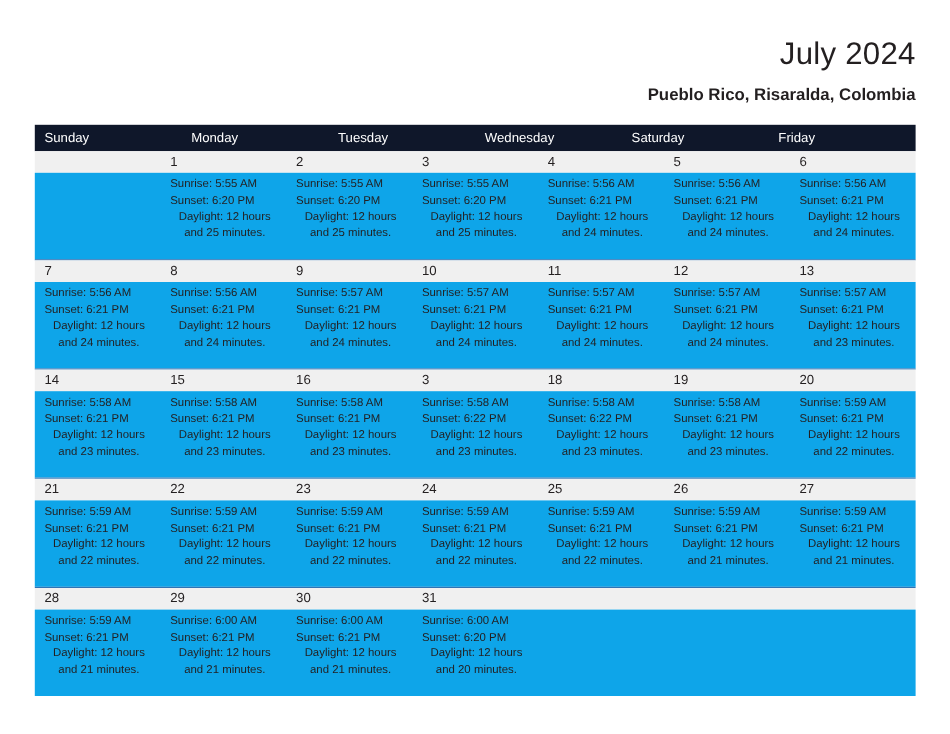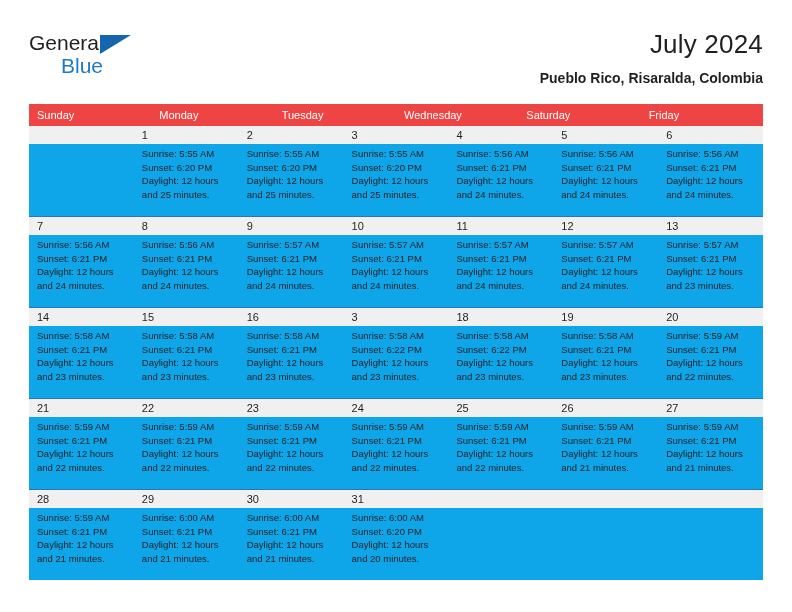--- a/index.html
+++ b/index.html
@@ -88,21 +88,21 @@
   
   .calendar {
     position: absolute;
     left: 29px;
     top: 104px;
     width: 734px;
   }
 
   .weekdays {
     display: flex;
-    background: #ef4444;
+    background: #0f172a;
     height: 22px;
   }
   .weekday {
     flex: 1 1 0;
     color: #ffffff;
     font-size: 11px;
     line-height: 22px;
     padding-left: 8px;
     box-sizing: border-box;
     white-space: nowrap;
@@ -143,35 +143,31 @@
     line-height: 13.6px;
     color: #231f20;
     white-space: normal;
   }
   .dayinfo div {
     white-space: nowrap;
   }
   .dayinfo .daylight {
     white-space: normal;
     max-width: 96px;
+    text-align: center;
   }
   .empty { }
 </style>
 </head>
 <body>
 
 <div class="page">
 
   <div class="header">
 
-    <div class="logo">
-      <span class="logo-general">General</span>
-      <span class="logo-triangle"></span>
-      <span class="logo-blue">Blue</span>
-    </div>
 
     <div class="title-block">
       <h1 class="cal-title">July 2024</h1>
       <p class="cal-subtitle">Pueblo Rico, Risaralda, Colombia</p>
     </div>
 
   </div>
 
   <div class="calendar">
     <div class="weekdays" id="weekday-row">

